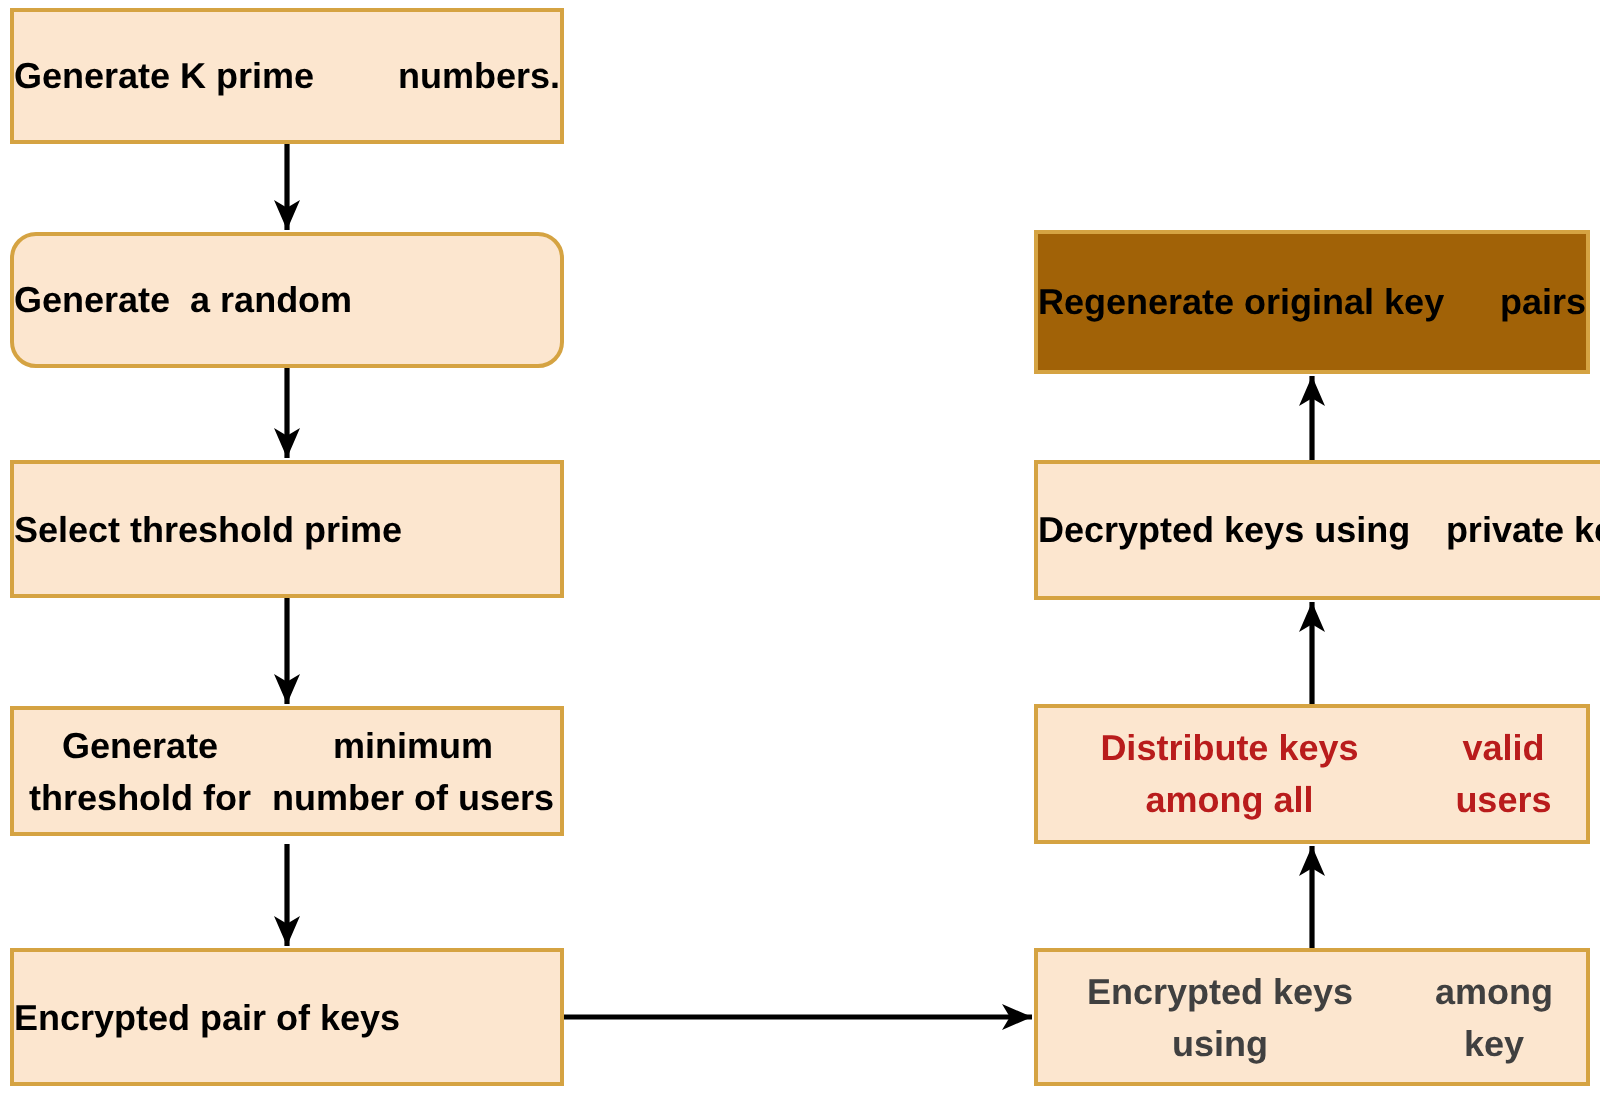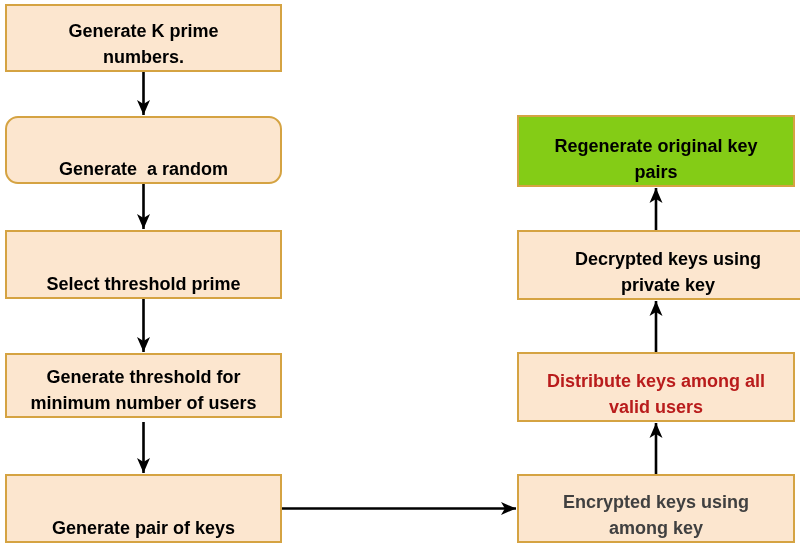--- a/index.html
+++ b/index.html
@@ -14,22 +14,22 @@
     background: #ffffff;
     font-family: "Liberation Sans", sans-serif;
     overflow: hidden;
   }
   .node {
     position: absolute;
     box-sizing: border-box;
     border: 2px solid #d5a342;
     background: #fce6cf;
     display: flex;
-    flex-direction: column;
-    justify-content: flex-end;
+    flex-direction: row;
+    justify-content: space-between;
     align-items: center;
     text-align: center;
     font-weight: bold;
     color: #000000;
     font-size: 18px;
     line-height: 26px;
   }
   .node .line {
     white-space: pre-wrap;
   }
@@ -75,31 +75,31 @@
       <div class="line"><span>Generate  a random</span></div>
     </div>
     <div class="node" style="left: 5px; top: 230px; width: 277px; height: 69px; background: rgb(252, 230, 207); border-color: rgb(213, 163, 66); color: rgb(0, 0, 0);">
       <div class="line"><span>Select threshold prime</span></div>
     </div>
     <div class="node" style="left: 5px; top: 353px; width: 277px; height: 65px; background: rgb(252, 230, 207); border-color: rgb(213, 163, 66); color: rgb(0, 0, 0);">
       <div class="line"><span>Generate threshold for</span></div>
       <div class="line"><span>minimum number of users</span></div>
     </div>
     <div class="node" style="left: 5px; top: 474px; width: 277px; height: 69px; background: rgb(252, 230, 207); border-color: rgb(213, 163, 66); color: rgb(0, 0, 0);">
-      <div class="line"><span>Generate pair of keys</span></div>
+      <div class="line"><span>Encrypted pair of keys</span></div>
     </div>
     <div class="node" style="left: 517px; top: 474px; width: 278px; height: 69px; background: rgb(252, 230, 207); border-color: rgb(213, 163, 66); color: #404040;">
       <div class="line"><span>Encrypted keys using</span></div>
       <div class="line"><span>among key</span></div>
     </div>
     <div class="node" style="left: 517px; top: 352px; width: 278px; height: 70px; background: rgb(252, 230, 207); border-color: rgb(213, 163, 66); color: #b91c1c;">
       <div class="line"><span>Distribute keys among all</span></div>
       <div class="line"><span>valid users</span></div>
     </div>
     <div class="node" style="left: 517px; top: 230px; width: 302px; height: 70px; background: rgb(252, 230, 207); border-color: rgb(213, 163, 66); color: rgb(0, 0, 0);">
       <div class="line"><span>Decrypted keys using</span></div>
       <div class="line"><span>private key</span></div>
     </div>
-    <div class="node" style="left: 517px; top: 115px; width: 278px; height: 72px; background: #84cc16; border-color: rgb(213, 163, 66); color: rgb(0, 0, 0);">
+    <div class="node" style="left: 517px; top: 115px; width: 278px; height: 72px; background: #a16207; border-color: rgb(213, 163, 66); color: rgb(0, 0, 0);">
       <div class="line"><span>Regenerate original key</span></div>
       <div class="line"><span>pairs</span></div>
     </div>
   </div>
 
 </body></html>

